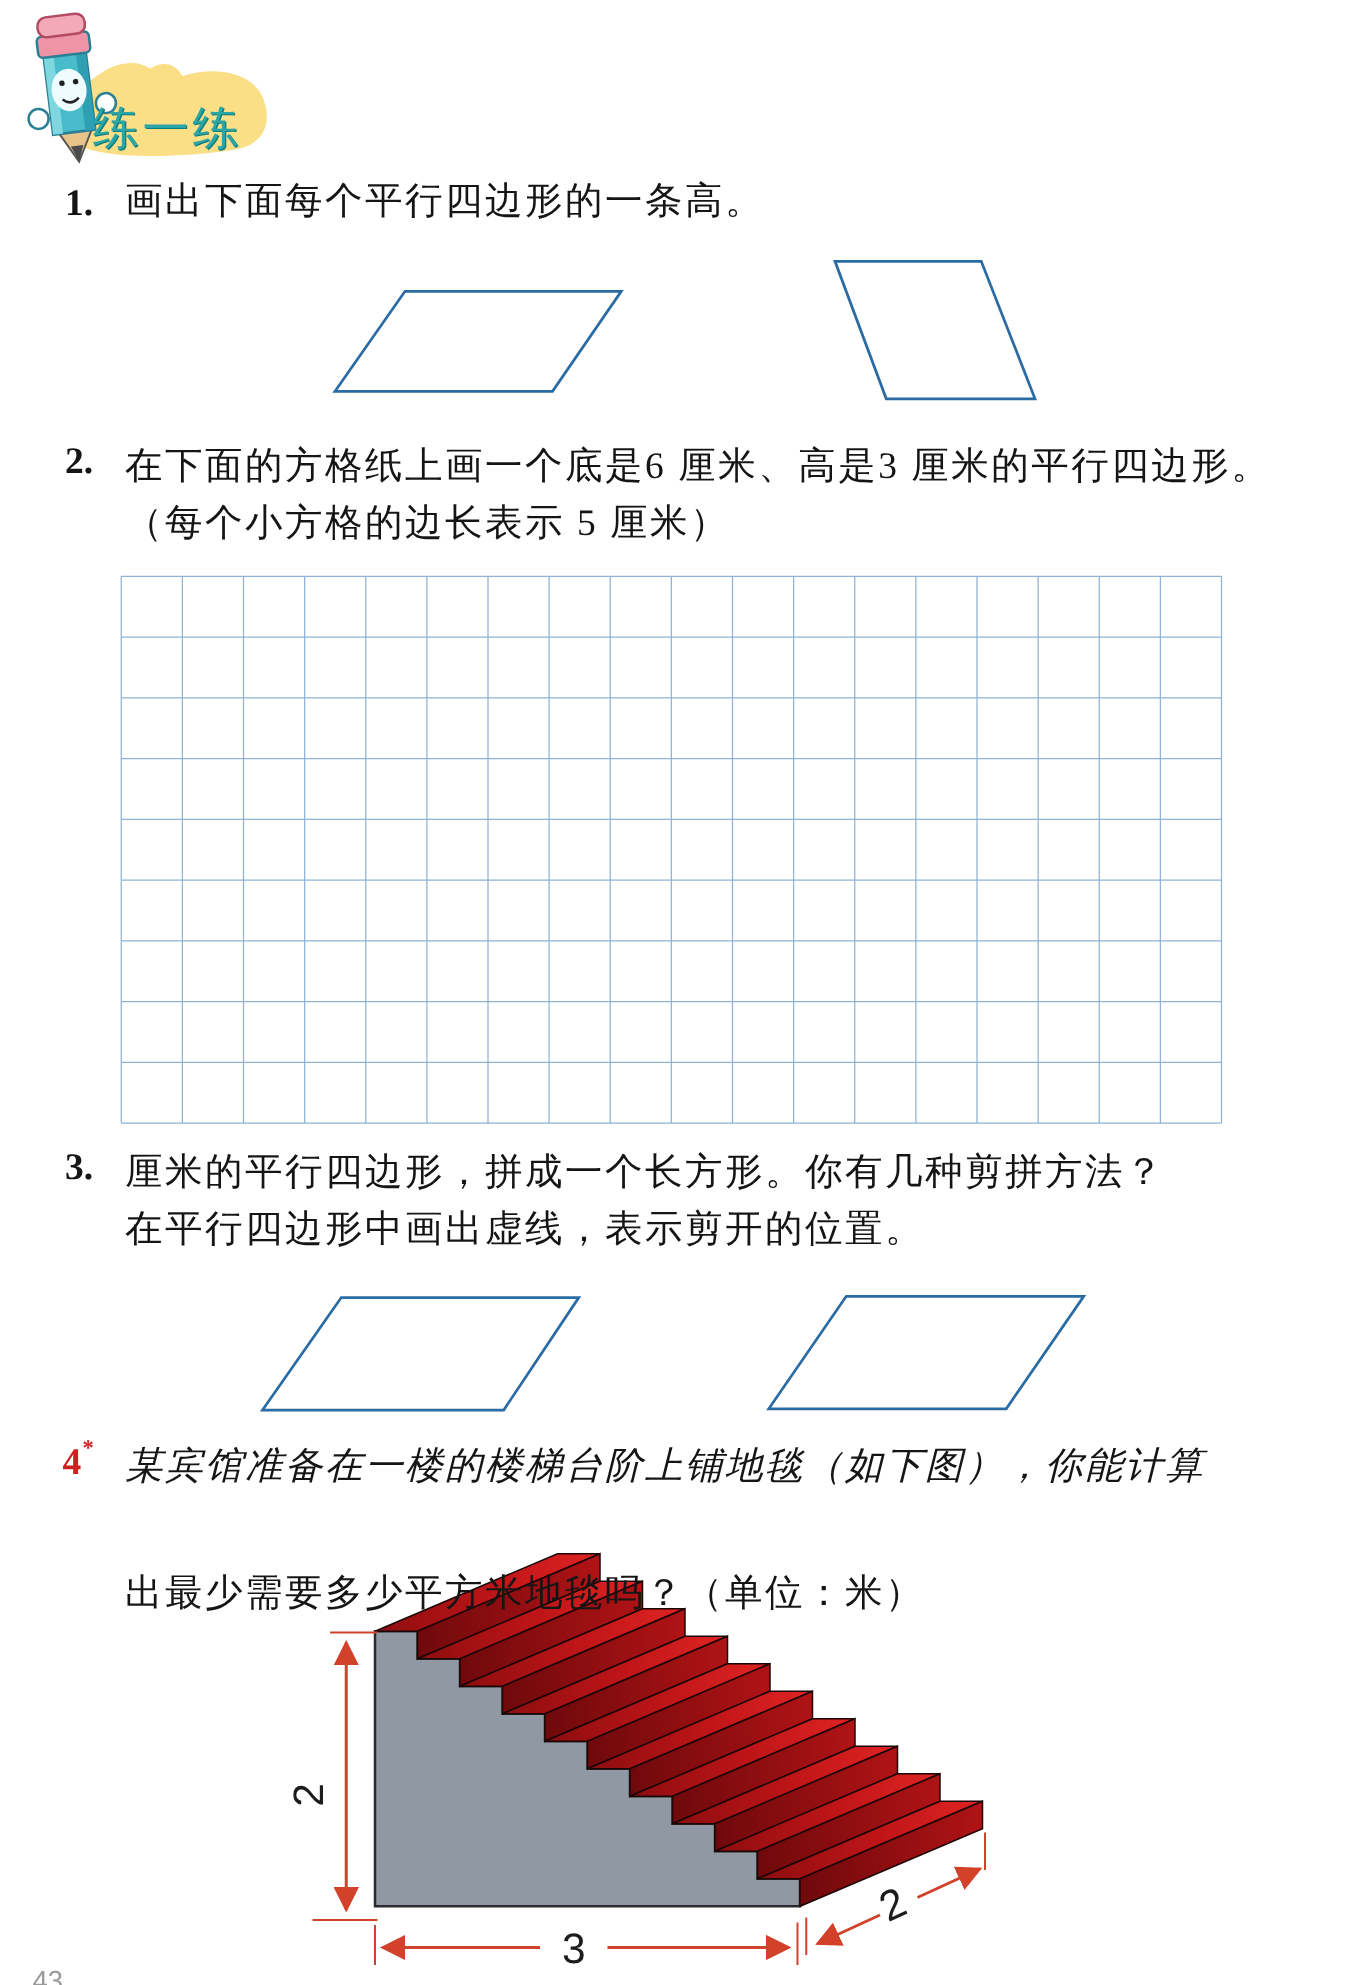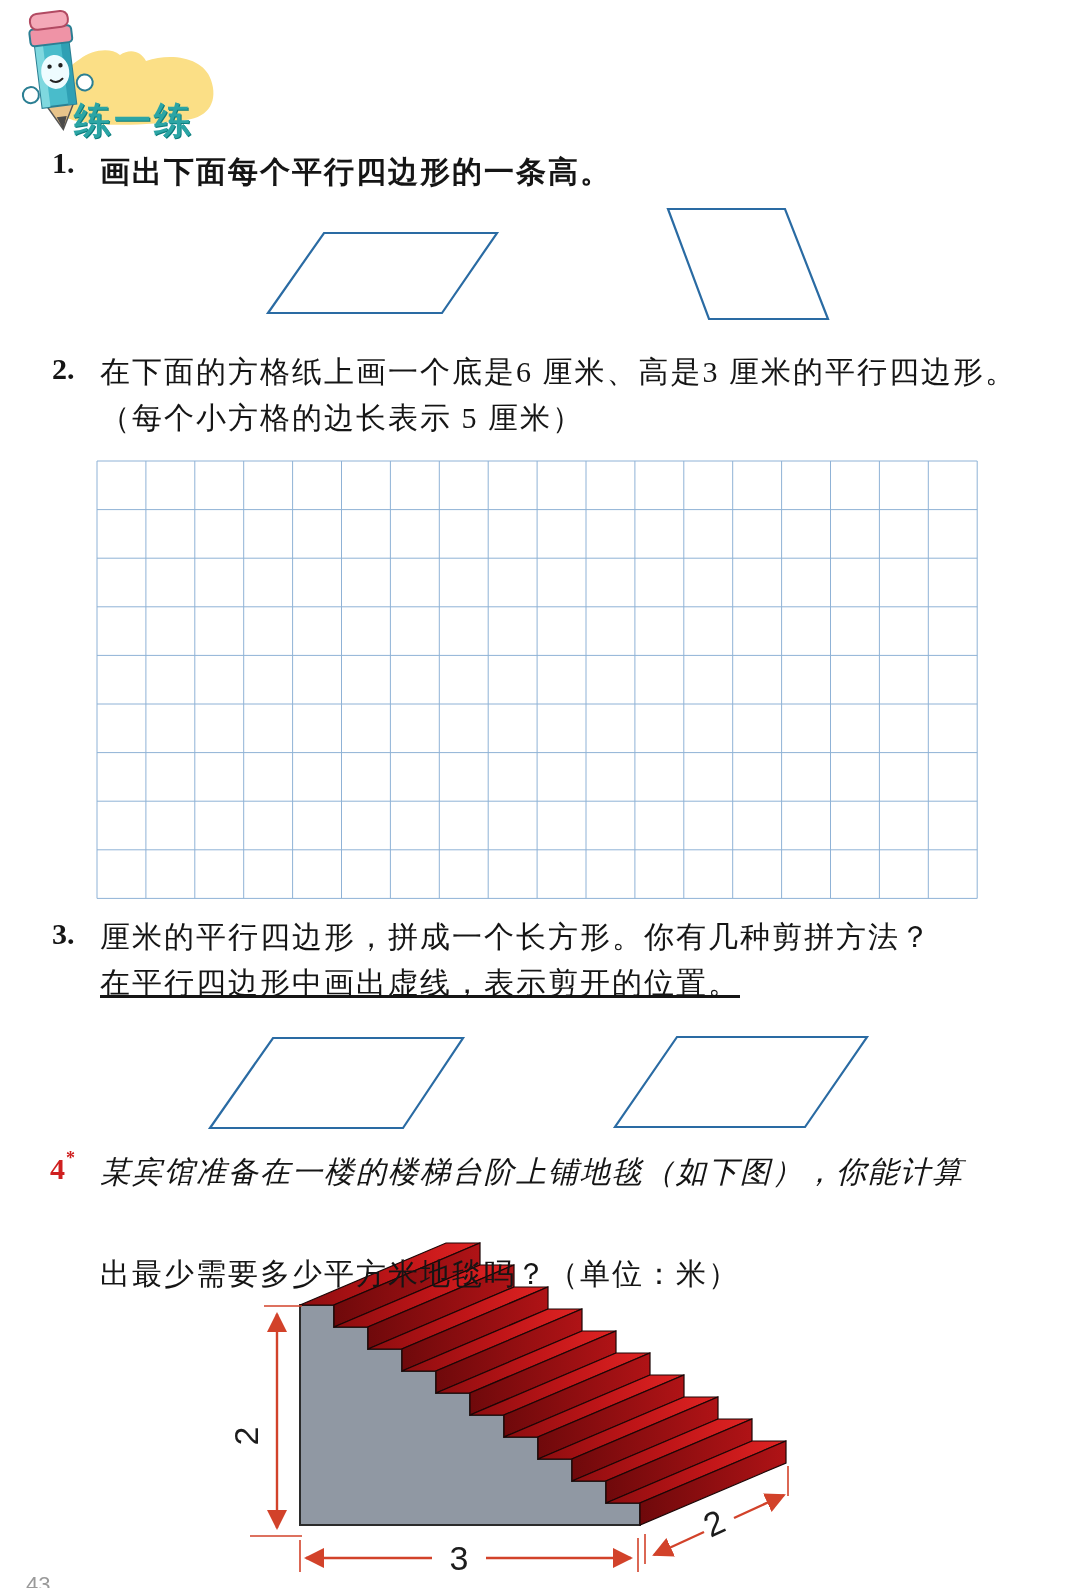--- a/index.html
+++ b/index.html
@@ -13,21 +13,21 @@
   .qnum.red{color:var(--q4-red);}
   .qnum sup{font-size:18px;position:relative;top:-4px;left:1px;}
   #figures{position:absolute;left:0;top:0;width:1080px;height:1588px;}
   .pgram{fill:none;stroke:var(--shape-stroke);stroke-width:2.2;stroke-linejoin:miter;}
   .gridline{stroke:var(--grid-line);stroke-width:1;}
   .dimline{stroke:var(--dim-red);stroke-width:2.4;fill:none;}
   .dimtick{stroke:var(--dim-red);stroke-width:1.6;}
   .dimfill{fill:var(--dim-red);}
   .dimlabel{fill:#1c1c1c;font-family:"Liberation Sans","DejaVu Sans",sans-serif;font-size:34px;}
   .badge-label{
-    position:absolute;left:74px;top:96px;font-size:37px;font-weight:bold;
+    position:absolute;left:74px;top:78px;font-size:37px;font-weight:normal;
     color:var(--badge-text);letter-spacing:3px;
     font-family:"Liberation Sans","DejaVu Sans",sans-serif;
     text-shadow:1px 1px 0 #0d7d7d;
   }
   .pagenum{position:absolute;left:26px;top:1572px;font-size:22px;color:#9a9a9a;
     font-family:"Liberation Sans","DejaVu Sans",sans-serif;}
 </style>
 </head>
 <body>
 
@@ -155,27 +155,27 @@
       <line class="dimline" x1="704" y1="1532" x2="654" y2="1555" marker-end="url(#arr)"></line>
       <line class="dimline" x1="734" y1="1518" x2="784" y2="1495" marker-end="url(#arr)"></line>
       <text class="dimlabel" x="719" y="1534" text-anchor="middle" transform="rotate(-25 719 1534)">2</text>
     </g>
   </g>
 </svg>
 
 <span class="badge-label">练一练</span>
 
 <span class="qnum" style="left:52px;top:146px;">1.</span>
-<div class="qrow" style="left:100px;top:152px;font-weight:bold;">画出下面每个平行四边形的一条高。</div>
+<div class="qrow" style="left:100px;top:140px;">画出下面每个平行四边形的一条高。</div>
 
 <span class="qnum" style="left:52px;top:352px;">2.</span>
 <div class="qrow" style="left:100px;top:352px;">在下面的方格纸上画一个底是6 厘米、高是3 厘米的平行四边形。</div>
 <div class="qrow" style="left:100px;top:398px;">（每个小方格的边长表示 5 厘米）</div>
 
 <span class="qnum" style="left:52px;top:917px;">3.</span>
 <div class="qrow" style="left:100px;top:917px;">厘米的平行四边形，拼成一个长方形。你有几种剪拼方法？</div>
-<div class="qrow" style="left:100px;top:963px;text-decoration:underline;">在平行四边形中画出虚线，表示剪开的位置。</div>
+<div class="qrow" style="left:100px;top:963px;">在平行四边形中画出虚线，表示剪开的位置。</div>
 
 <span class="qnum red" style="left:50px;top:1152px;"><span>4</span><sup>*</sup></span>
 <div class="qrow" style="left:100px;top:1152px;font-style:italic;">某宾馆准备在一楼的楼梯台阶上铺地毯（如下图），你能计算</div>
 <div class="qrow" style="left:100px;top:1254px;">出最少需要多少平方米地毯吗？（单位：米）</div>
 
 <span class="pagenum">43</span>
 
 </body></html>

